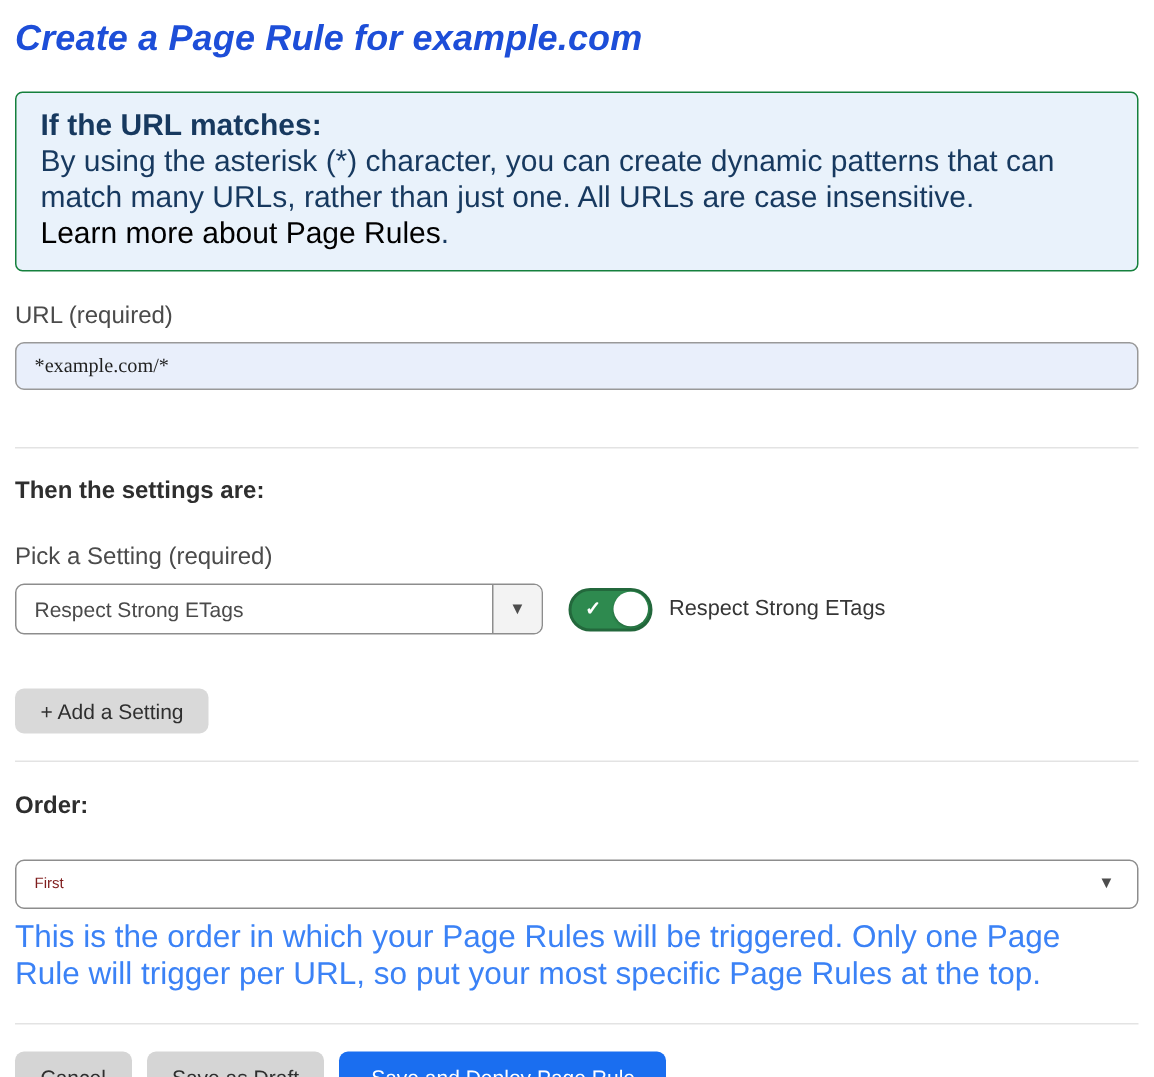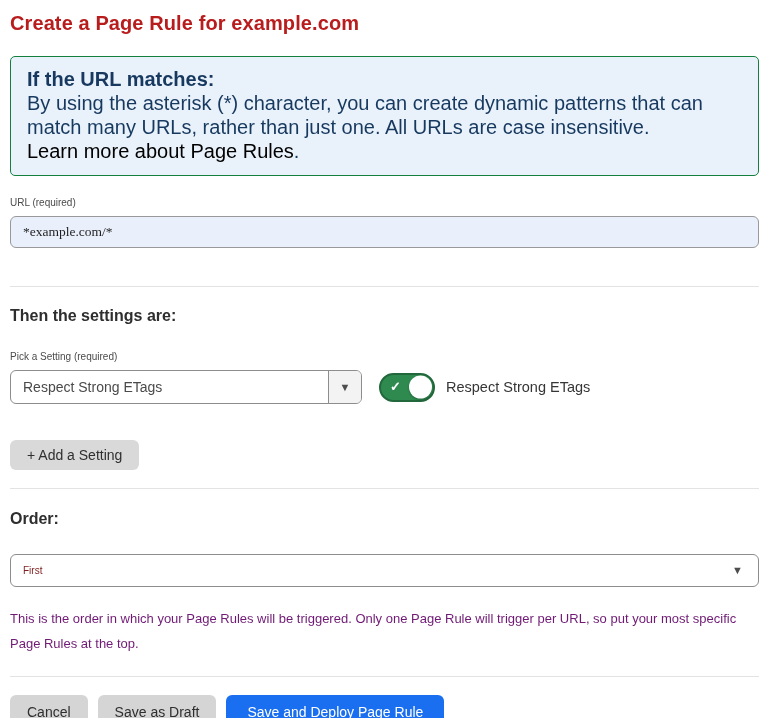--- a/index.html
+++ b/index.html
@@ -6,46 +6,47 @@
   html, body { width: 769px; height: 718px; }
   body {
     font-family: "Liberation Sans", sans-serif;
     background: #ffffff;
     color: #303030;
     overflow: hidden;
   }
   .page { padding: 12px 10px 0 10px; width: 769px; }
 
   h1.page-title {
-    font-size: 20px;
+    font-size: 24px;
     font-weight: 700;
-    color: #b91c1c;
+    color: #1d4ed8;
     letter-spacing: 0.1px;
     margin: 0 0 21px 0;
+    font-style: italic;
   }
 
   .info-box {
     background: #e9f2fb;
     border: 1px solid #15803d;
     border-radius: 5px;
     padding: 10px 16px 12px 16px;
     font-size: 20px;
     line-height: 24px;
     color: #17395f;
     margin-bottom: 21px;
   }
   .info-box .info-heading { font-weight: 700; }
   .info-box a.info-link {
     color: #000000;
     cursor: pointer;
   }
   .info-box .info-link-suffix { color: #17395f; }
 
   .field-label {
-    font-size: 10px;
+    font-size: 16px;
     color: #4b4b4b;
     margin-bottom: 8px;
   }
 
   .url-input {
     display: block;
     width: 749px;
     height: 32px;
     background: #e9effb;
     border: 1px solid #999999;
@@ -170,24 +171,24 @@
   .order-select { width: 749px; height: 33px; position: relative; }
   .order-select .select-value {
     flex: 1;
     padding: 0 12px;
     font-size: 10px;
     color: #7f1d1d;
   }
   .order-select .arrow-glyph { margin-right: 15px; }
 
   .help-text {
-    margin-top: 19px;
-    font-size: 13px;
+    margin-top: 6px;
+    font-size: 21px;
     line-height: 25px;
-    color: #701a75;
+    color: #3b82f6;
     max-width: 745px;
   }
 
   .footer-actions {
     display: flex;
     align-items: center;
     gap: 10px;
   }
 </style>
 </head>

